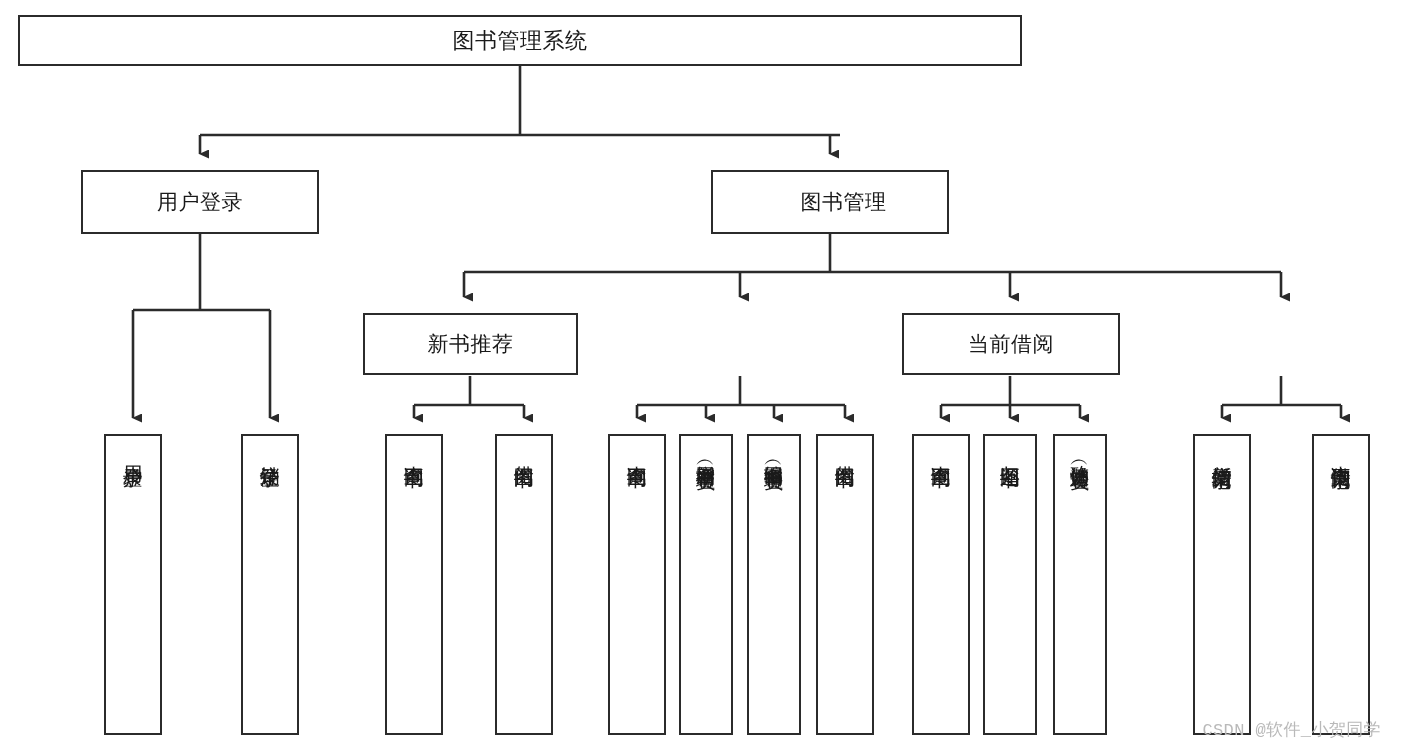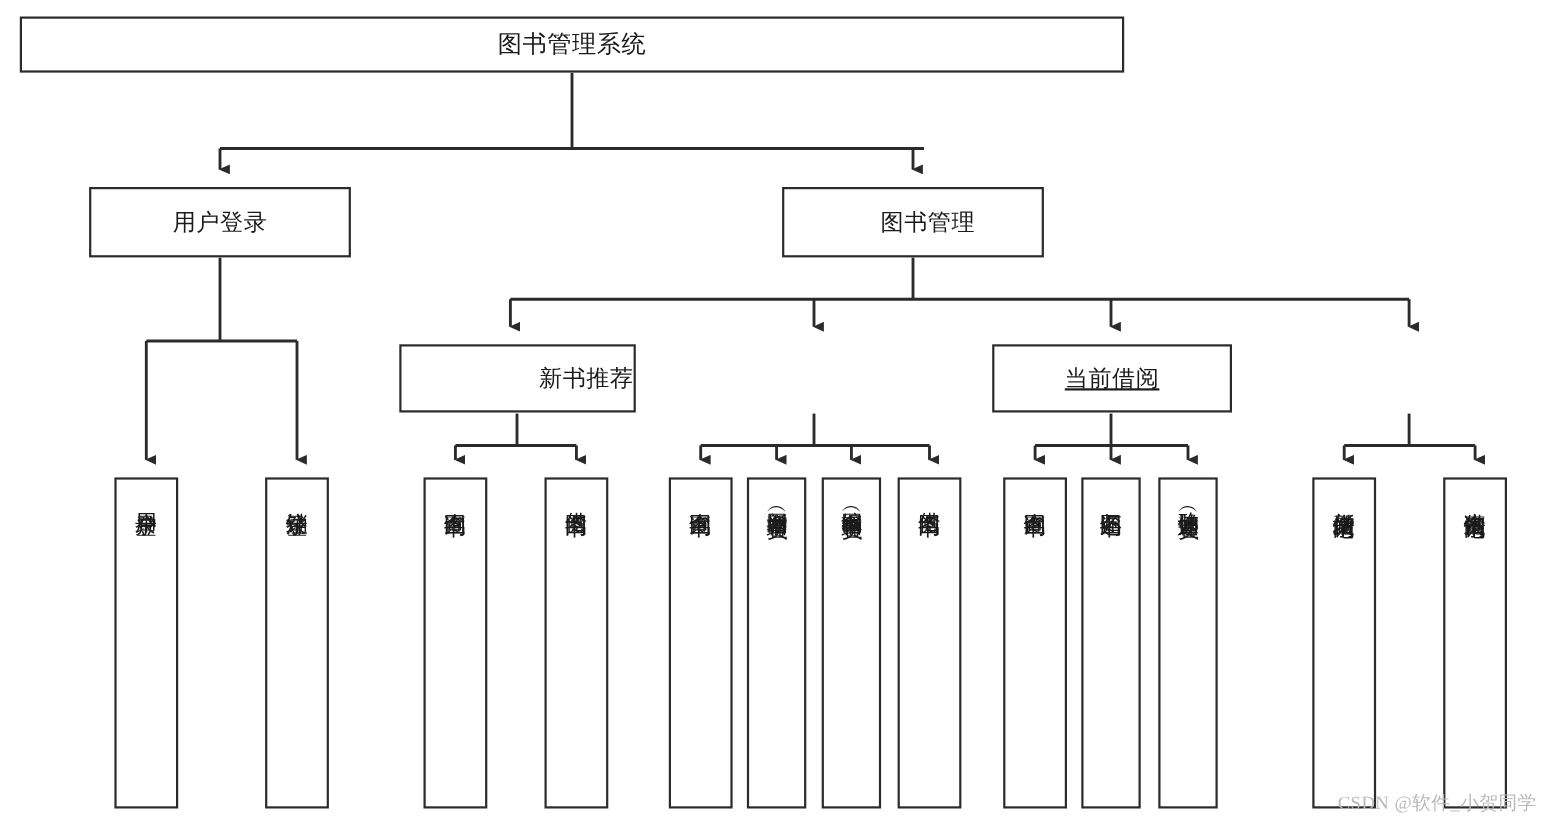--- a/index.html
+++ b/index.html
@@ -64,28 +64,28 @@
     line-height: 1.12;
     letter-spacing: 1px;
     white-space: normal;
   }
   .node.leaf.tall .node-label {
     font-size: 19px;
     line-height: 1.1;
   }
   #watermark {
     position: absolute;
-    right: 8px;
+    right: 24px;
     bottom: 6px;
     font-size: 17px;
     color: #b9b9b9;
     letter-spacing: 0.4px;
     z-index: 5;
     white-space: nowrap;
-    font-family: Liberation Serif, serif;
+    font-family: Liberation Mono, monospace;
   }
 </style>
 </head>
 <body>
 
 <div id="diagram-root">
 
   <svg id="edge-layer" viewBox="0 0 1405 747" width="1405" height="747" xmlns="http://www.w3.org/2000/svg">
     <defs>
       <marker id="arrowhead" markerWidth="9" markerHeight="10" refX="4.5" refY="9" orient="auto" markerUnits="userSpaceOnUse">
@@ -142,26 +142,26 @@
   </div>
 
   <div class="node horiz" style="left:81px; top:170px; width:238px; height:64px;">
     <span class="node-label">用户登录</span>
   </div>
 
   <div class="node horiz" style="left:711px; top:170px; width:238px; height:64px;padding-left:27px;">
     <span class="node-label">图书管理</span>
   </div>
 
-  <div class="node horiz" style="left:363px; top:313px; width:215px; height:62px;justify-content:flex-end;">
+  <div class="node horiz" style="left:363px; top:313px; width:215px; height:62px;">
     <span class="node-label">新书推荐</span>
   </div>
 
 
-  <div class="node horiz" style="left:902px; top:313px; width:218px; height:62px;text-decoration:underline;">
+  <div class="node horiz" style="left:902px; top:313px; width:218px; height:62px;">
     <span class="node-label">当前借阅</span>
   </div>
 
 
   <div class="node leaf" style="left:104px; top:434px; width:58px; height:301px;">
     <span class="node-label">用户登录</span>
   </div>
   <div class="node leaf" style="left:241px; top:434px; width:58px; height:301px;">
     <span class="node-label">注销登录</span>
   </div>

